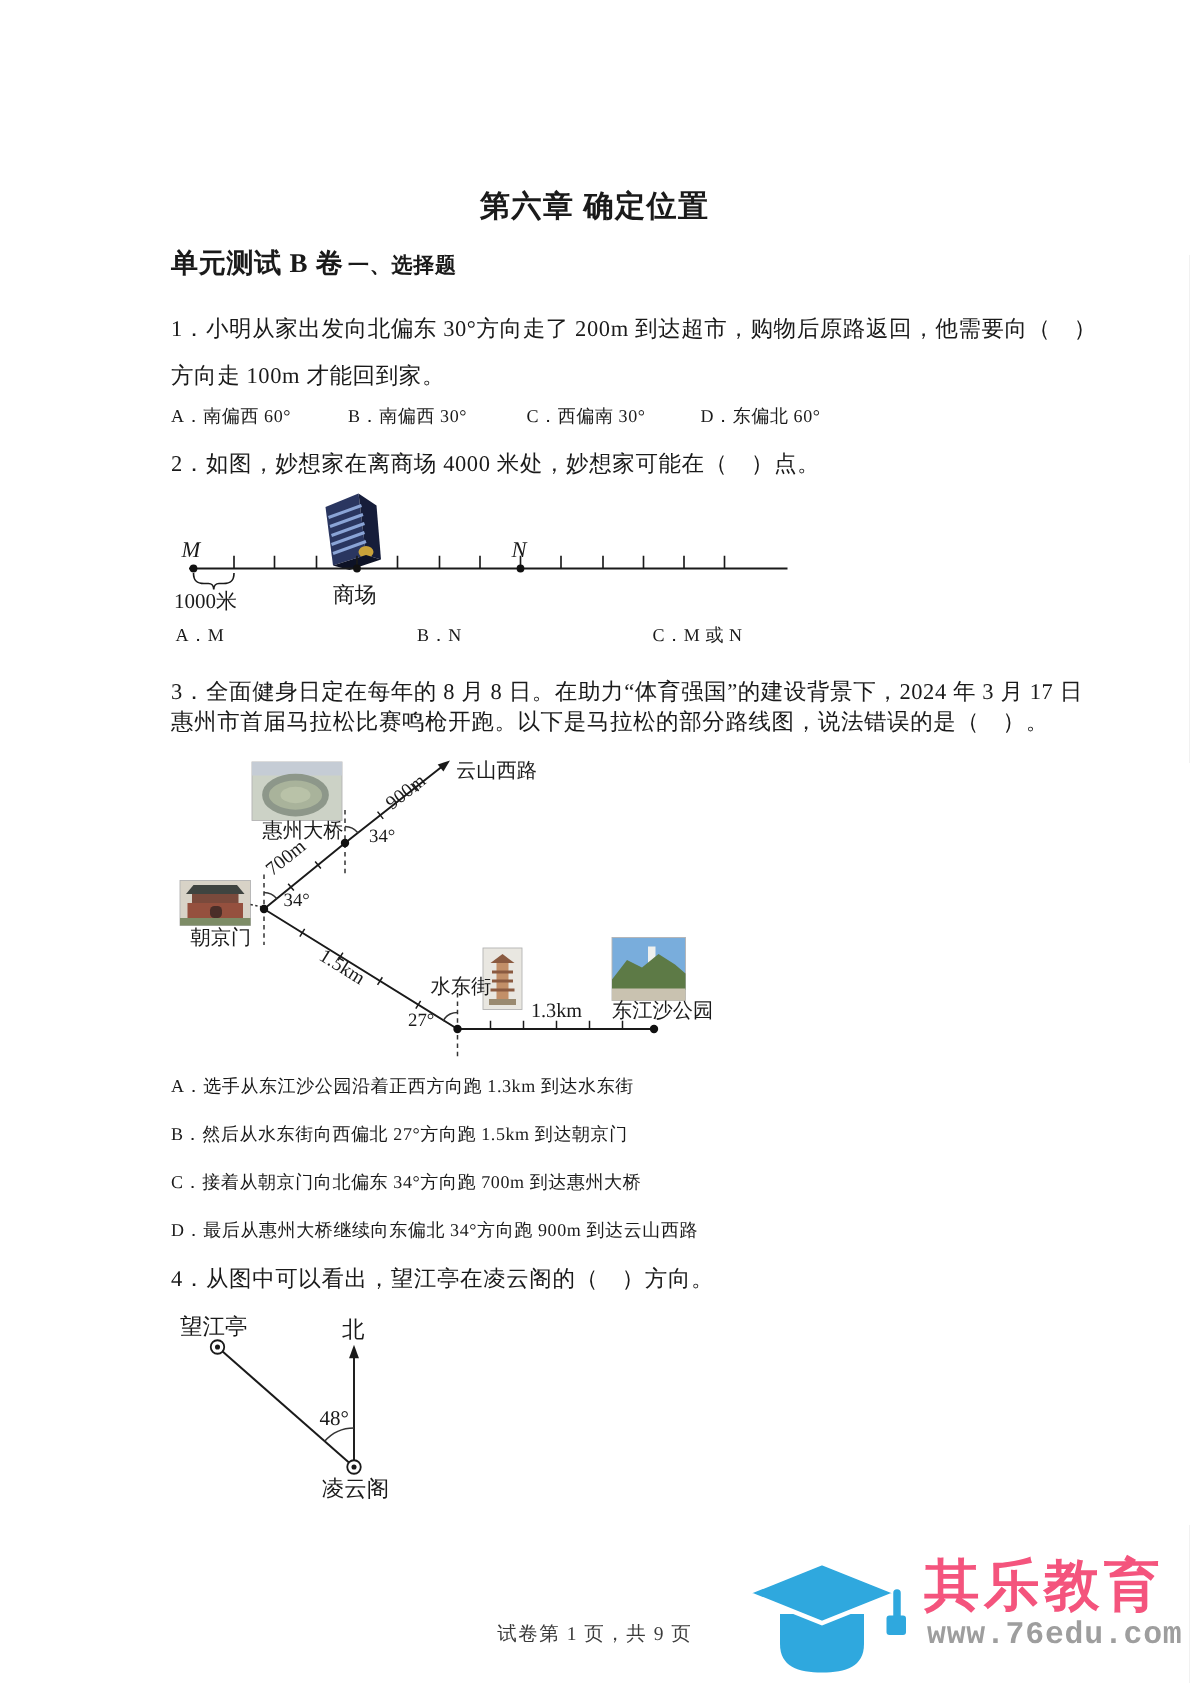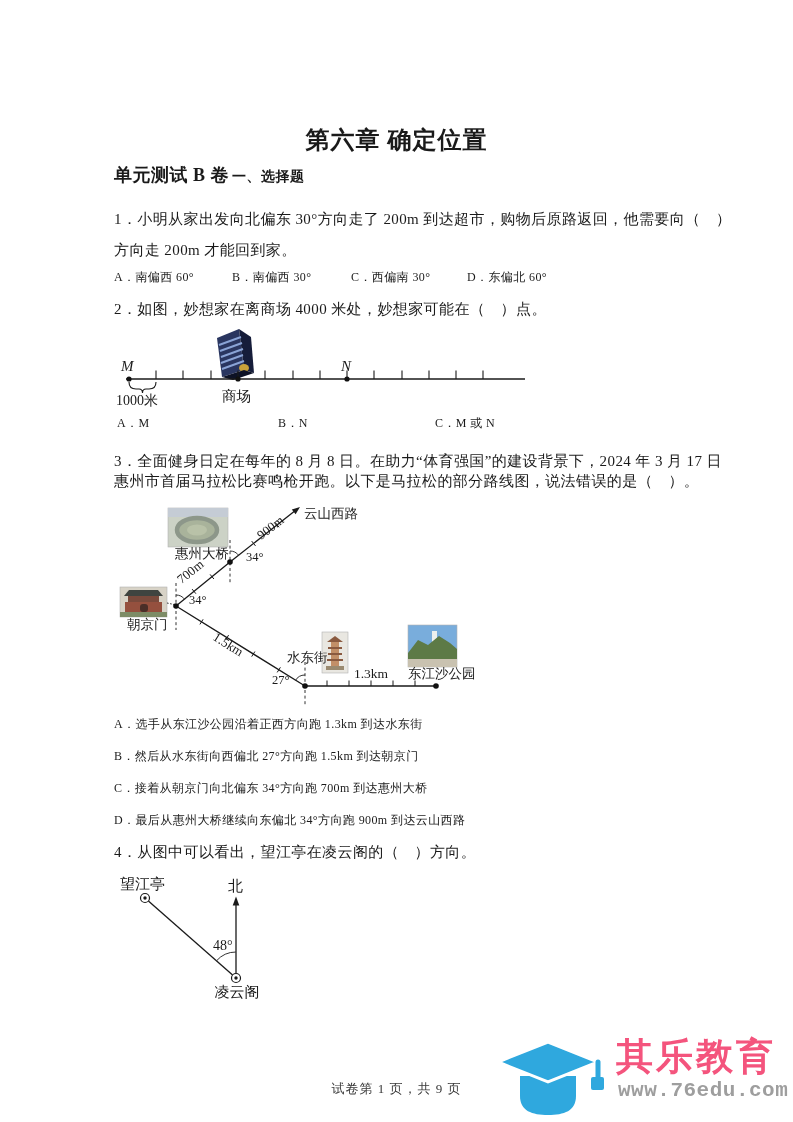--- a/index.html
+++ b/index.html
@@ -3,21 +3,21 @@
 <meta charset="utf-8">
 <style>
   html,body{margin:0;padding:0;background:#e8e8e8;}
   .page{
     position:relative;width:793px;height:1122px;margin:0 auto;
     background:#ffffff;overflow:hidden;
     font-family:"Liberation Serif","DejaVu Serif",serif;
     color:#1a1a1a;
   }
   .abs{position:absolute;white-space:nowrap;}
-  .doc-title{top:124px;left:0;width:100%;text-align:center;font-size:24px;font-weight:bold;letter-spacing:1px;}
+  .doc-title{top:124px;left:0;width:100%;text-align:center;font-size:20px;font-weight:bold;letter-spacing:1px;}
   .section-head{top:163px;left:114px;display:flex;align-items:baseline;}
   .section-big{font-size:18px;font-weight:bold;letter-spacing:0.5px;}
   .section-small{font-size:14px;font-weight:bold;margin-left:3px;letter-spacing:0.5px;}
   .body-text{font-size:15px;letter-spacing:0.4px;}
   .opt{position:absolute;top:0;font-size:12px;letter-spacing:0.4px;white-space:nowrap;}
   .opt-row{height:20px;}
   .footer-text{top:1080px;left:0;width:100%;text-align:center;font-size:13px;color:#3a3a3a;letter-spacing:1px;}
   .logo-wrap{top:1036px;left:492px;display:flex;align-items:flex-start;}
   .logo-text-col{margin-left:12px;display:flex;flex-direction:column;}
   .logo-brand{font-family:Liberation Sans, sans-serif;font-weight:bold;font-size:37px;line-height:1.15;letter-spacing:3px;}
@@ -30,21 +30,21 @@
 <div class="page">
 
   <div class="abs doc-title">第六章 确定位置</div>
 
   <div class="abs section-head">
     <span class="section-big">单元测试 B 卷</span>
     <span class="section-small">一、选择题</span>
   </div>
 
   <div class="abs body-text" style="top:210px;left:114px;">1．小明从家出发向北偏东 30°方向走了 200m 到达超市，购物后原路返回，他需要向（　）</div>
-  <div class="abs body-text" style="top:241px;left:114px;">方向走 200m 才能回到家。</div>
+  <div class="abs body-text" style="top:241px;left:114px;">方向走 100m 才能回到家。</div>
   <div class="abs opt-row" style="top:269px;left:114px;width:560px;">
     <span class="opt" style="left:0;">A．南偏西 60°</span>
     <span class="opt" style="left:118px;">B．南偏西 30°</span>
     <span class="opt" style="left:237px;">C．西偏南 30°</span>
     <span class="opt" style="left:353px;">D．东偏北 60°</span>
   </div>
 
   <div class="abs body-text" style="top:300px;left:114px;">2．如图，妙想家在离商场 4000 米处，妙想家可能在（　）点。</div>
 
   <svg class="abs" style="top:320px;left:105px;" width="440" height="95" viewBox="0 0 440 95">

